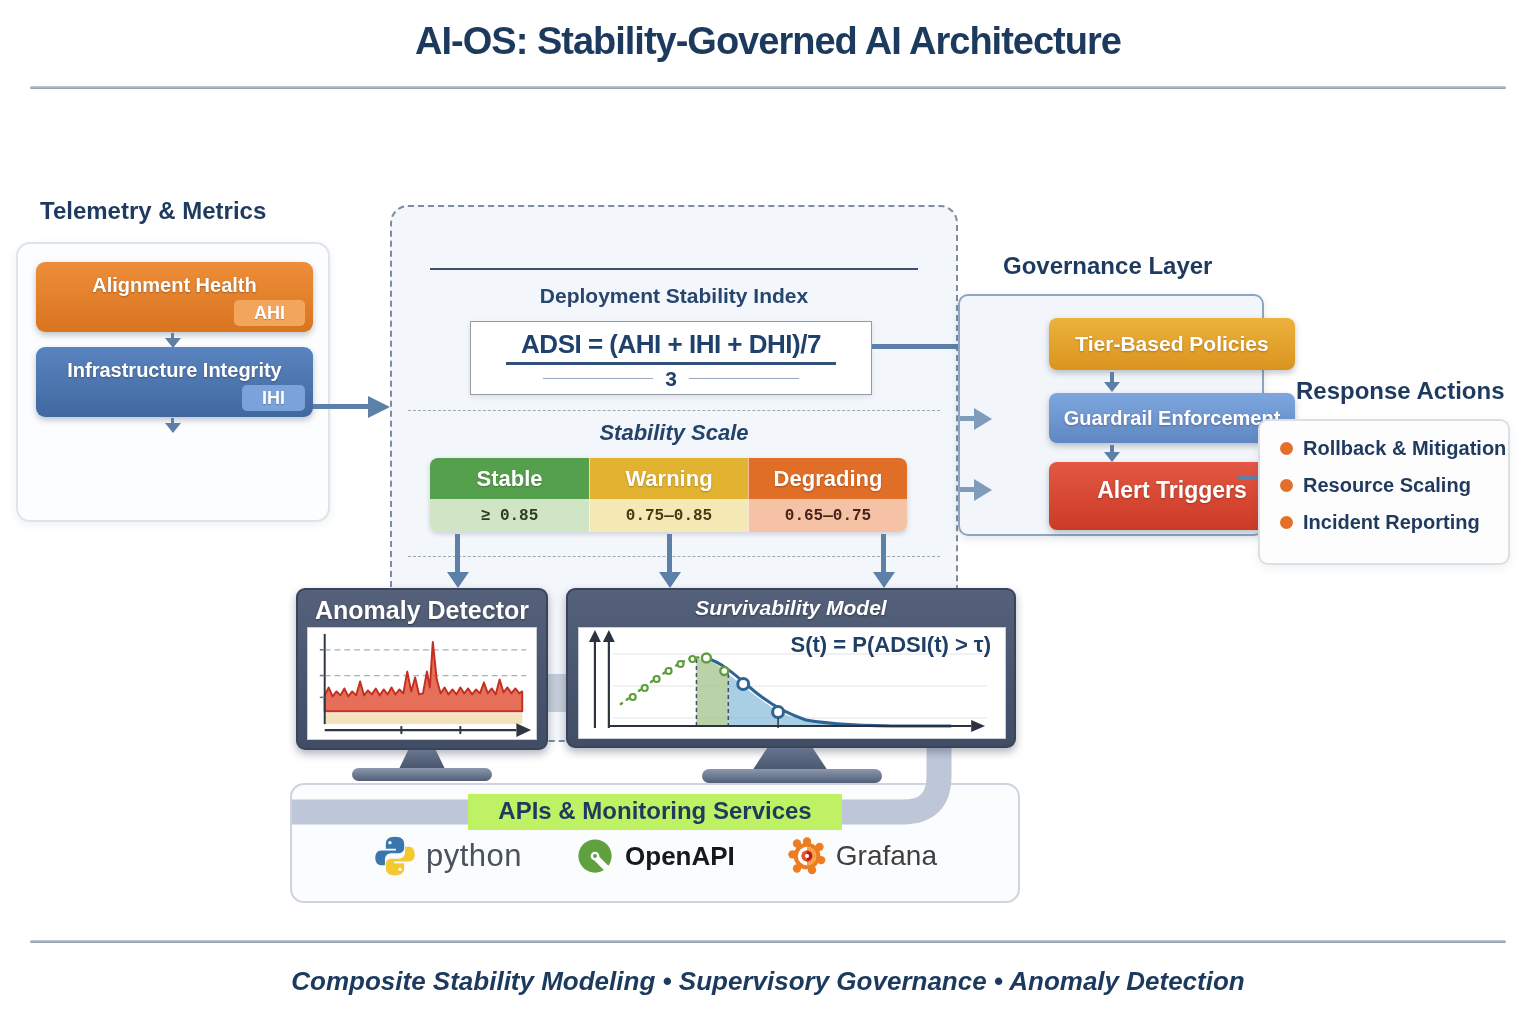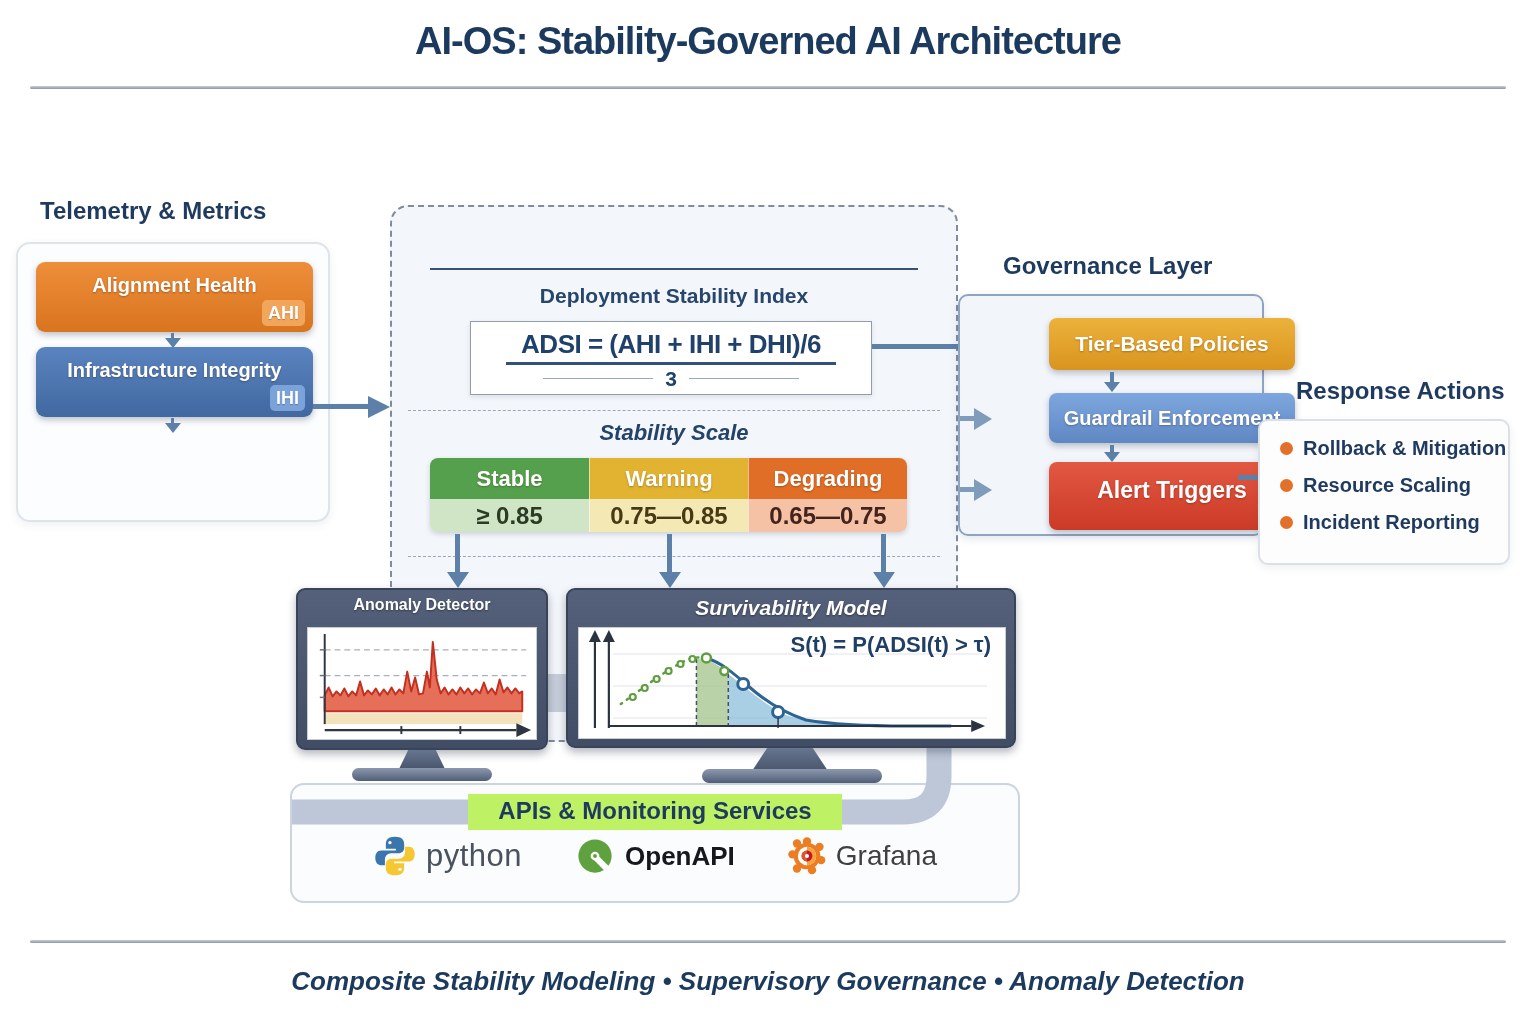--- a/index.html
+++ b/index.html
@@ -13,21 +13,21 @@
 
   
   .sec-heading { font-size:23px; font-weight:800; color:#1e3a5e; white-space:nowrap; }
 
   
   .panel { background:#fcfdff; border:2px solid #dfe4ea; border-radius:14px; box-shadow:0 3px 8px rgba(40,60,90,.08); }
 
   
   .metric { left:36px; width:277px; height:70px; border-radius:9px; box-shadow:0 3px 6px rgba(30,40,60,.28); }
   .metric .lbl { position:absolute; left:0; right:0; top:12px; text-align:center; color:#fff; font-weight:700; font-size:20px; text-shadow:0 1px 2px rgba(40,20,0,.35); }
-  .metric .badge { position:absolute; right:8px; bottom:6px; height:26px; line-height:26px; padding:0 6px; border-radius:5px; color:#fff; font-weight:700; font-size:18px; text-shadow:0 1px 1px rgba(0,0,0,.25); }
+  .metric .badge { position:absolute; right:8px; bottom:6px; height:26px; line-height:26px; padding:0 20px; border-radius:5px; color:#fff; font-weight:700; font-size:18px; text-shadow:0 1px 1px rgba(0,0,0,.25); }
   .m-orange { background:linear-gradient(180deg,#ee8e3a,#d9741f); }
   .m-blue   { background:linear-gradient(180deg,#5a84c0,#41689f); }
   .m-teal   { background:linear-gradient(180deg,#48ab90,#369176); }
 
   
   .stem { position:absolute; background:#5d80a8; }
   .head-right { position:absolute; width:0; height:0; border-top:11px solid transparent; border-bottom:11px solid transparent; border-left:22px solid #5d80a8; }
   .head-down  { position:absolute; width:0; height:0; border-left:11px solid transparent; border-right:11px solid transparent; border-top:16px solid #5d80a8; }
   .head-down.sm { border-left-width:8px; border-right-width:8px; border-top-width:10px; }
 
@@ -39,42 +39,42 @@
   #formula-box { left:470px; top:321px; width:402px; height:74px; background:#ffffff; border:1.5px solid #939daa; box-shadow:0 2px 5px rgba(50,70,100,.12); }
   #formula-num { margin-top:7px; text-align:center; font-size:26px; font-weight:800; color:#20416b; letter-spacing:-0.5px; }
   #frac-bar { width:330px; height:2.5px; background:#31507a; margin:2px auto 2px auto; }
   #formula-den { display:flex; align-items:center; justify-content:center; gap:12px; }
   #formula-den .den-line { width:110px; height:1.5px; background:#9aa8bb; }
   #formula-den .den-val { font-size:21px; font-weight:800; color:#20416b; }
   .dashsep { position:absolute; border-top:1.5px dashed #9ca8b8; }
   #scale-title { left:390px; width:568px; top:420px; text-align:center; font-size:22px; font-weight:800; font-style:italic; color:#24436a; }
   #scale-table { left:430px; top:458px; width:477px; height:74px; border-radius:8px; overflow:hidden; display:grid; grid-template-columns:1fr 1fr 1fr; grid-template-rows:41px 33px; box-shadow:0 2px 5px rgba(40,60,90,.2); }
   .sc-h { display:flex; align-items:center; justify-content:center; color:#fff; font-weight:800; font-size:22px; text-shadow:0 1px 2px rgba(40,20,0,.3); }
-  .sc-v { display:flex; align-items:center; justify-content:center; font-weight:800; font-size:24px; }
+  .sc-v { display:flex; align-items:center; justify-content:center; font-weight:800; font-size:16px;font-family:Liberation Mono, monospace; }
   .sc-b { border-left:1px solid rgba(255,255,255,.55); }
   .h-green { background:#55a04c; } .v-green { background:#cfe5c6; color:#2b3b24; }
   .h-gold  { background:#e2b331; } .v-gold  { background:#f4e9b4; color:#463a14; }
   .h-orng  { background:#e06e26; } .v-orng  { background:#f5c2a6; color:#44231c; }
 
   
   #gov-container { left:958px; top:294px; width:306px; height:242px; background:#f2f5fa; border:2px solid #8ea4c2; border-radius:10px; box-shadow:0 3px 8px rgba(40,60,90,.12); }
   .gov-box { left:1049px; width:246px; border-radius:8px; color:#fff; font-weight:800; text-align:center; text-shadow:0 1px 2px rgba(40,20,0,.3); box-shadow:0 3px 6px rgba(30,40,60,.28); }
   #gov-policies { top:318px; height:52px; line-height:52px; font-size:21px; background:linear-gradient(180deg,#ecb23b,#d9941f); }
   #gov-guardrail { top:393px; height:50px; line-height:50px; font-size:20px; background:linear-gradient(180deg,#7ea6de,#5f87c3); }
   #gov-alerts { top:462px; height:68px; line-height:56px; font-size:23px; background:linear-gradient(180deg,#e25843,#cc3a26); }
 
   
   #resp-container { left:1258px; top:419px; width:252px; height:146px; background:#fdfdfe; border:2px solid #dbe0e7; border-radius:10px; box-shadow:0 3px 8px rgba(40,60,90,.08); }
   .resp-item { position:absolute; left:1280px; display:flex; align-items:center; gap:10px; }
   .resp-dot { width:13px; height:13px; border-radius:50%; background:#e2702a; }
   .resp-lbl { font-size:20px; font-weight:700; color:#1f3a5e; white-space:nowrap; }
 
   
   .monitor { background:linear-gradient(180deg,#55617a,#414d64); border:2px solid #39435a; border-radius:9px; box-shadow:0 4px 9px rgba(30,40,60,.35); }
-  .mon-head { position:absolute; left:0; right:0; top:6px; text-align:center; color:#fff; font-weight:800; font-size:16px; text-shadow:0 1px 2px rgba(0,0,0,.4); }
+  .mon-head { position:absolute; left:0; right:0; top:6px; text-align:center; color:#fff; font-weight:800; font-size:25px; text-shadow:0 1px 2px rgba(0,0,0,.4); }
   .mon-screen { position:absolute; background:#ffffff; border:1px solid #c8cdd6; }
   .stand-neck { position:absolute; clip-path:polygon(20% 0,80% 0,100% 100%,0 100%); background:linear-gradient(180deg,#66758f,#49566c); }
   .stand-base { position:absolute; border-radius:8px; background:linear-gradient(180deg,#8b98ae,#515f76); }
   #surv-formula { position:absolute; right:14px; top:4px; font-size:22px; font-weight:800; color:#203f66; }
 
   
   #svc-box { left:290px; top:783px; width:730px; height:120px; background:#fbfcfe; border:2px solid #ccd4de; border-radius:14px; }
   #svc-title { top:794px; left:468px; width:374px; text-align:center; background:#bef264; padding:3px 0 5px 0; font-size:24px; font-weight:800; color:#1e3a5e; }
   #svc-logos { left:290px; top:834px; width:730px; display:flex; justify-content:center; align-items:center; gap:52px; }
   .logo-item { display:flex; align-items:center; gap:9px; }
@@ -115,21 +115,21 @@
   <div class="abs">
     <div class="stem" style="left:313px; top:404px; width:55px; height:5px;"></div>
     <div class="head-right" style="left:368px; top:395.5px;"></div>
   </div>
 
   <div id="adsi-container" class="abs"></div>
   <div id="adsi-underline" class="abs"></div>
   <div id="adsi-sub" class="abs">Deployment Stability Index</div>
 
   <div id="formula-box" class="abs">
-    <div id="formula-num">ADSI = (AHI + IHI + DHI)/6</div>
+    <div id="formula-num">ADSI = (AHI + IHI + DHI)/7</div>
     <div id="frac-bar"></div>
     <div id="formula-den">
       <span class="den-line"></span>
       <span class="den-val">3</span>
       <span class="den-line"></span>
     </div>
   </div>
 
   <div class="abs dashsep" style="left:408px; top:410px; width:532px;"></div>
   <div id="scale-title" class="abs">Stability Scale</div>

